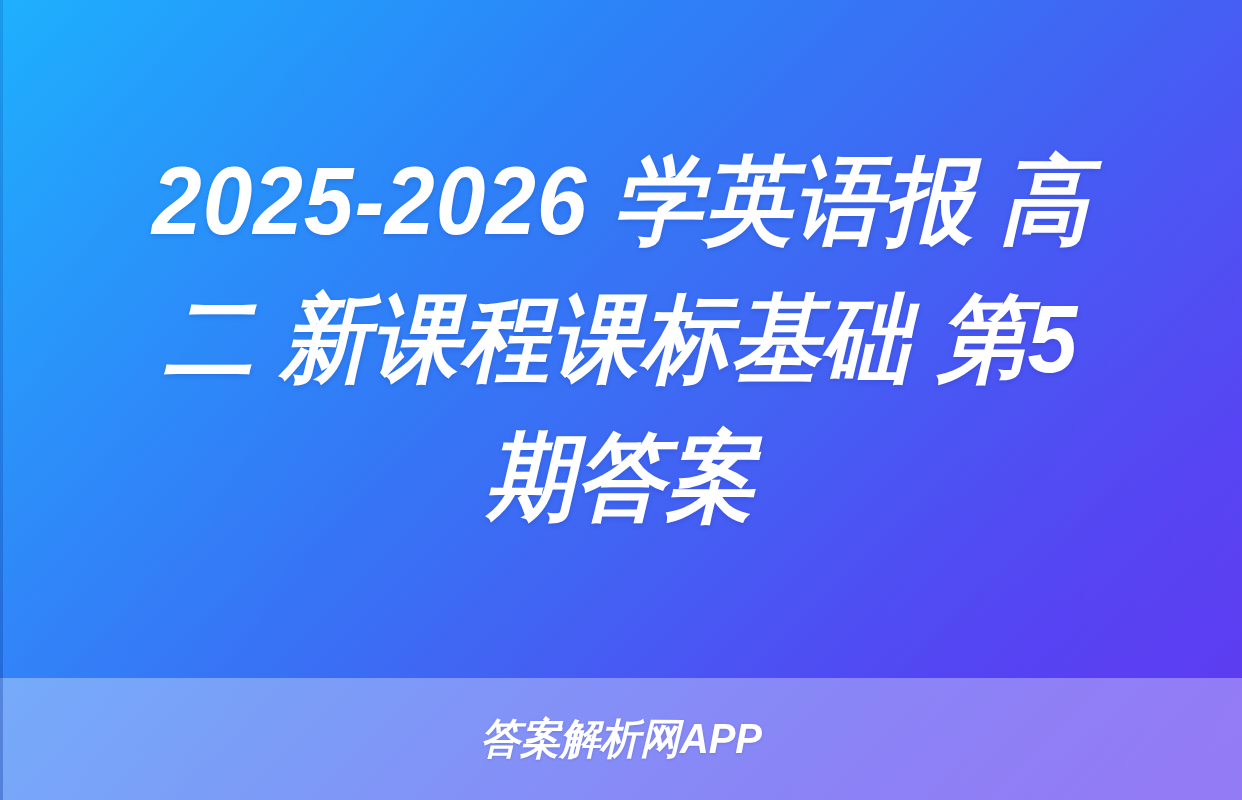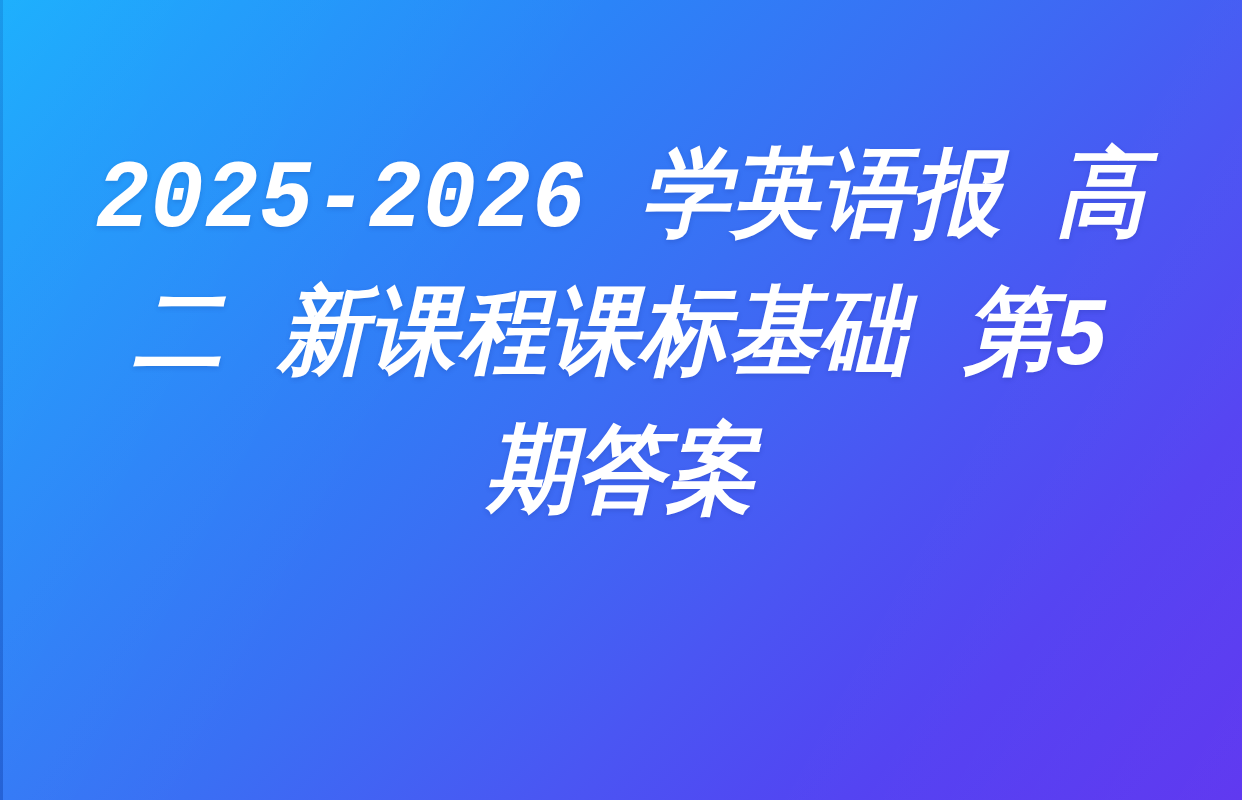--- a/index.html
+++ b/index.html
@@ -21,21 +21,20 @@
     height: 800px;
     overflow: hidden;
     background: linear-gradient(135deg,
                   #12acfd 0%,
                   #1c9bfb 12%,
                   #2b84f8 30%,
                   #3a6ff4 48%,
                   #4a56f3 66%,
                   #5441f2 82%,
                   #5b33f0 100%);
-    font-family: Liberation Mono, monospace;
   }
 
   
   #poster::after {
     content: "";
     position: absolute;
     inset: 0;
     background: linear-gradient(118deg,
                   rgba(255,255,255,0.05) 0%,
                   rgba(255,255,255,0.00) 38%,
@@ -121,14 +120,17 @@
 <div id="poster">
 
   <div class="edge-rule-left"></div>
 
   <div class="headline">
     <span class="headline-line">2025-2026 学英语报 高</span>
     <span class="headline-line">二 新课程课标基础 第5</span>
     <span class="headline-line">期答案</span>
   </div>
 
+  <div class="footer-band">
+    <span class="footer-brand">答案解析网APP</span>
+  </div>
 
 </div>
 
 </body></html>

